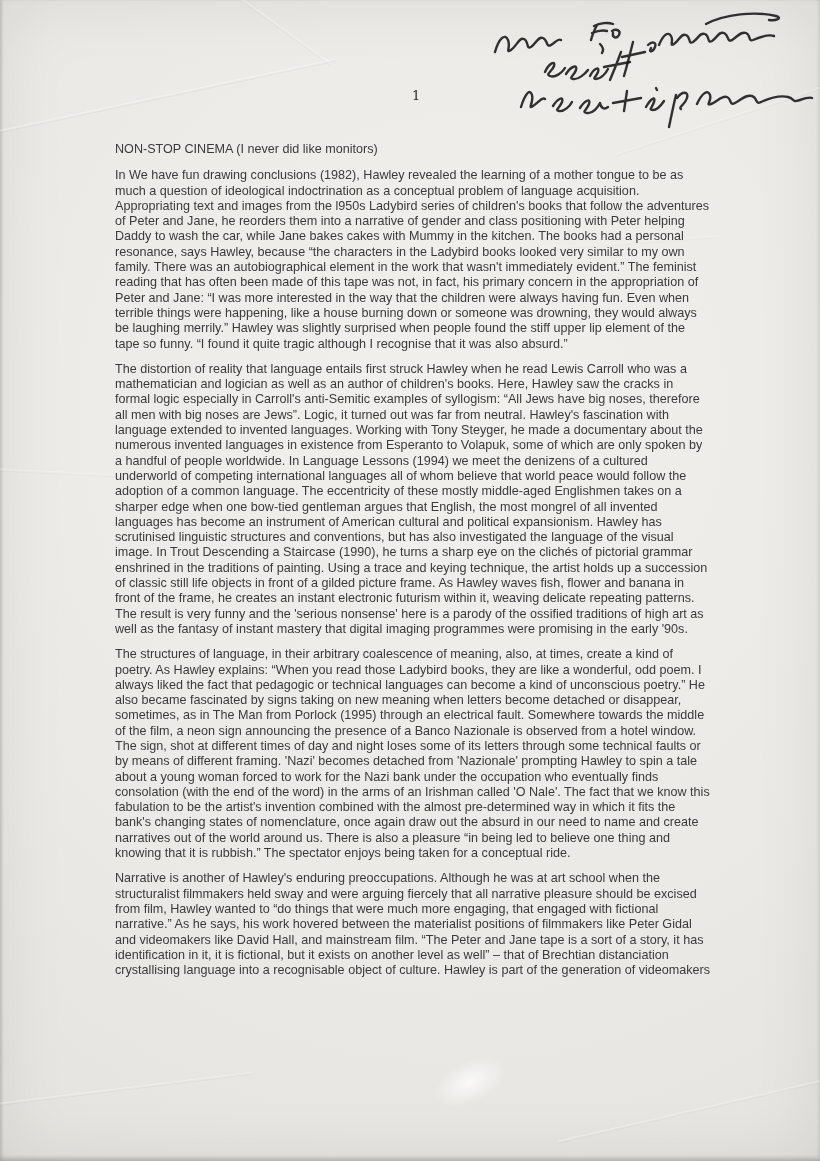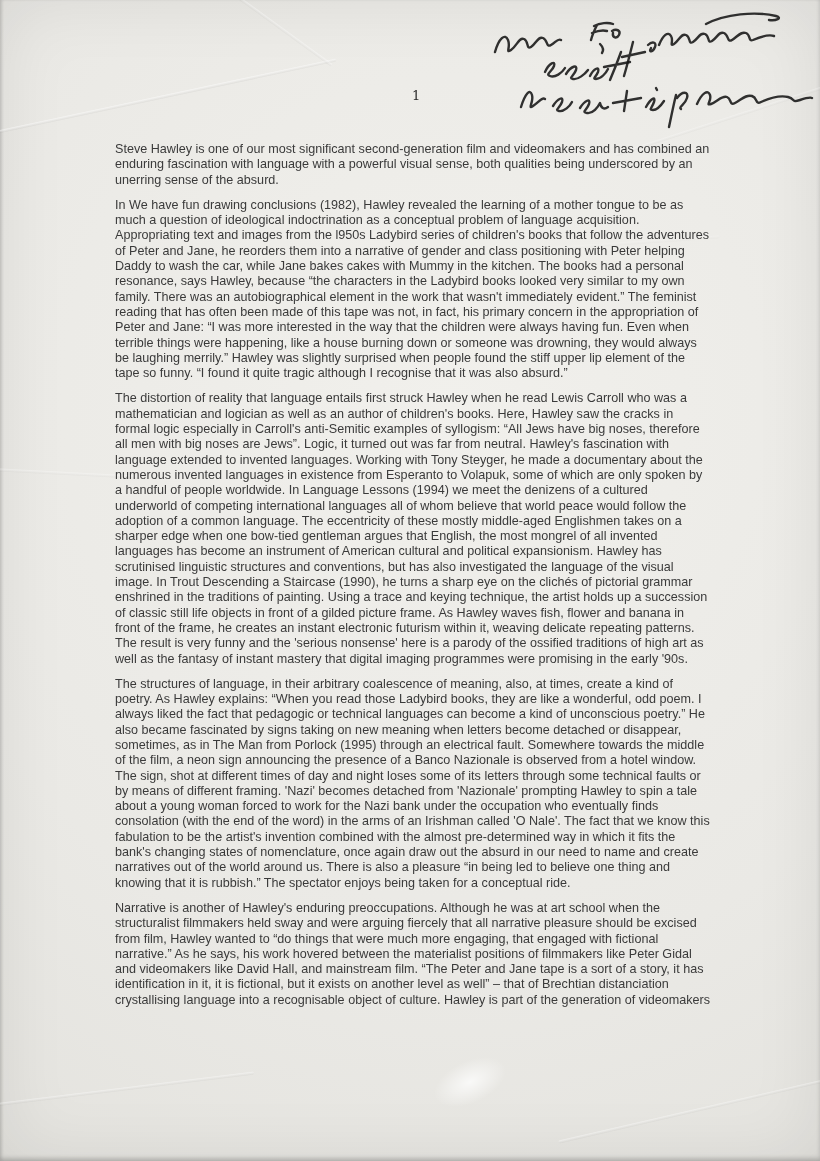--- a/index.html
+++ b/index.html
@@ -72,20 +72,20 @@
       <path d="M521,107 C525,94 530,88 532,95 C534,102 527,110 533,106 C539,102 542,97 545,99 M553,106 C558,98 564,96 562,102 C560,108 554,110 559,111 C564,112 570,106 572,102"></path>
       <path d="M580,108 C585,100 591,98 589,104 C587,110 581,112 587,113 C593,114 598,107 600,103 C601,108 604,110 608,107 M613,103 L641,98 M627,91 L624,111 M646,107 C651,98 656,96 654,102 C652,108 648,110 653,110 C658,110 662,104 664,101 M656,88 L657,90"></path>
       <path d="M676,95 C673,107 671,118 669,127 M677,98 C682,91 689,91 687,98 C685,105 678,107 681,109"></path>
       <path d="M697,104 C702,93 708,89 710,95 C712,101 705,106 711,104 C717,102 722,95 727,97 C732,99 729,106 735,103 C741,100 746,94 752,96 C758,98 755,105 761,102 C770,98 780,95 788,97 C796,99 791,103 800,100 C806,98 810,97 812,98"></path>
     </g>
   </svg>
 
   <div class="pagenum">1</div>
 
   <div class="content">
-    <div class="para"><span>Steve Hawley is one of our most significant second-generation film and videomakers and has combined an enduring fascination with language with a powerful visual sense, both qualities being underscored by an unerring sense of the absurd.</span></div>
+    <div class="title">NON-STOP CINEMA (I never did like monitors)</div>
     <div class="para"><span>In </span><span class="it">We have fun drawing conclusions</span><span> (1982), Hawley revealed the learning of a mother tongue to be as much a question of ideological indoctrination as a conceptual problem of language acquisition. Appropriating text and images from the l950s Ladybird series of children's books that follow the adventures of Peter and Jane, he reorders them into a narrative of gender and class positioning with Peter helping Daddy to wash the car, while Jane bakes cakes with Mummy in the kitchen. The books had a personal resonance, says Hawley, because “the characters in the Ladybird books looked very similar to my own family. There was an autobiographical element in the work that wasn't immediately evident.” The feminist reading that has often been made of this tape was not, in fact, his primary concern in the appropriation of Peter and Jane: “I was more interested in the way that the children were always having fun. Even when terrible things were happening, like a house burning down or someone was drowning, they would always be laughing merrily.” Hawley was slightly surprised when people found the stiff upper lip element of the tape so funny. “I found it quite tragic although I recognise that it was also absurd.”</span></div>
     <div class="para"><span>The distortion of reality that language entails first struck Hawley when he read Lewis Carroll who was a mathematician and logician as well as an author of children's books. Here, Hawley saw the cracks in formal logic especially in Carroll's anti-Semitic examples of syllogism: “All Jews have big noses, therefore all men with big noses are Jews”. Logic, it turned out was far from neutral. Hawley's fascination with language extended to invented languages. Working with Tony Steyger, he made a documentary about the numerous invented languages in existence from Esperanto to Volapuk, some of which are only spoken by a handful of people worldwide. In </span><span class="it">Language Lessons</span><span> (1994) we meet the denizens of a cultured underworld of competing international languages all of whom believe that world peace would follow the adoption of a common language. The eccentricity of these mostly middle-aged Englishmen takes on a sharper edge when one bow-tied gentleman argues that English, the most mongrel of all invented languages has become an instrument of American cultural and political expansionism. Hawley has scrutinised linguistic structures and conventions, but has also investigated the language of the visual image. In </span><span class="it">Trout Descending a Staircase</span><span> (1990), he turns a sharp eye on the clichés of pictorial grammar enshrined in the traditions of painting. Using a trace and keying technique, the artist holds up a succession of classic still life objects in front of a gilded picture frame. As Hawley waves fish, flower and banana in front of the frame, he creates an instant electronic futurism within it, weaving delicate repeating patterns. The result is very funny and the 'serious nonsense' here is a parody of the ossified traditions of high art as well as the fantasy of instant mastery that digital imaging programmes were promising in the early '90s.</span></div>
     <div class="para"><span>The structures of language, in their arbitrary coalescence of meaning, also, at times, create a kind of poetry. As Hawley explains: “When you read those Ladybird books, they are like a wonderful, odd poem. I always liked the fact that pedagogic or technical languages can become a kind of unconscious poetry.”  He also became fascinated by signs taking on new meaning when letters become detached or disappear, sometimes, as in </span><span class="it">The Man from Porlock</span><span> (1995) through an electrical fault. Somewhere towards the middle of the film, a neon sign announcing the presence of a Banco Nazionale is observed from a hotel window. The sign, shot at different times of day and night loses some of its letters through some technical faults or by means of different framing. 'Nazi' becomes detached from 'Nazionale' prompting Hawley to spin a tale about a young woman forced to work for the Nazi bank under the occupation who eventually finds consolation (with the end of the word) in the arms of an Irishman called 'O Nale'. The fact that we know this fabulation to be the artist's invention combined with the almost pre-determined way in which it fits the bank's changing states of nomenclature, once again draw out the absurd in our need to name and create narratives out of the world around us. There is also a pleasure “in being led to believe one thing and knowing that it is rubbish.” The spectator enjoys being taken for a conceptual ride.</span></div>
     <div class="para"><span>Narrative is another of Hawley's enduring preoccupations. Although he was at art school when the structuralist filmmakers held sway and were arguing fiercely that all narrative pleasure should be excised from film, Hawley wanted to “do things that were much more engaging, that engaged with fictional narrative.” As he says, his work hovered between the materialist positions of filmmakers like Peter Gidal and videomakers like David Hall, and mainstream film. “The Peter and Jane tape is a sort of a story, it has identification in it, it is fictional, but it exists on another level as well” – that of Brechtian distanciation crystallising language into a recognisable object of culture. Hawley is part of the generation of videomakers</span></div>
   </div>
 
 </div>
 
 </body></html>

